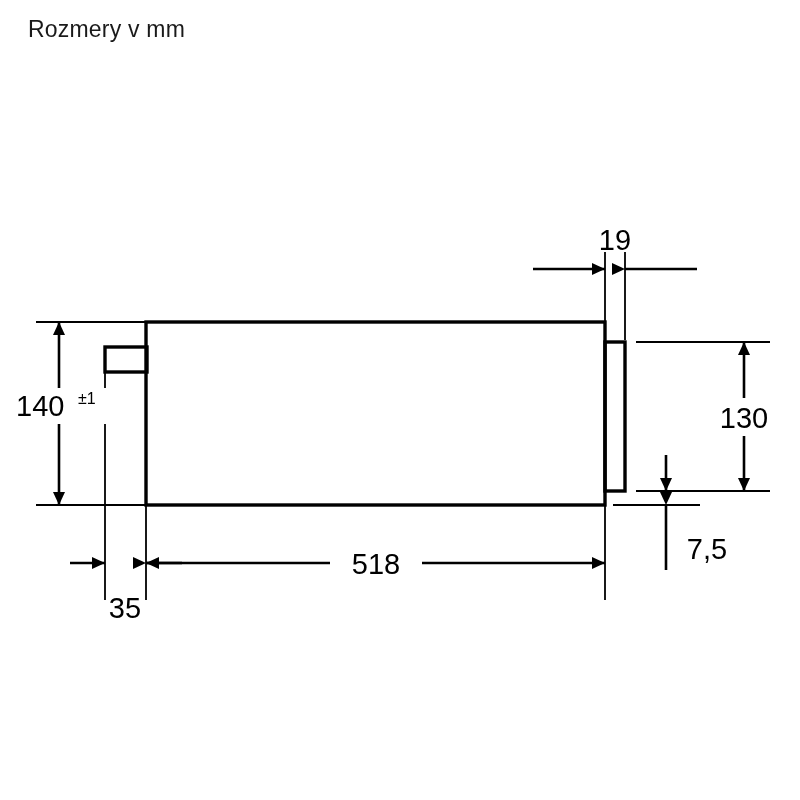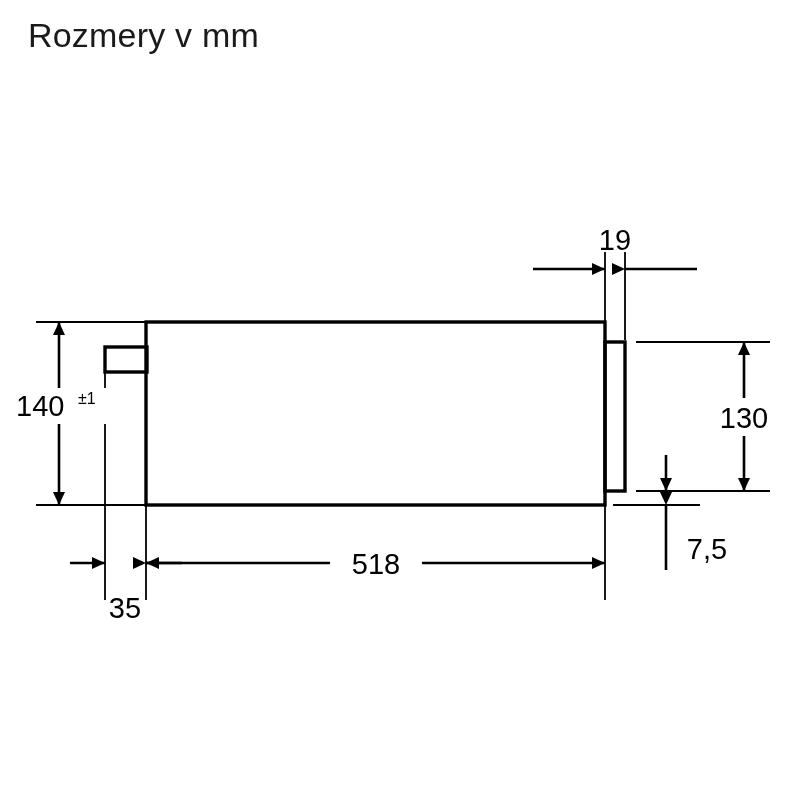--- a/index.html
+++ b/index.html
@@ -24,21 +24,21 @@
   }
   svg#drawing {
     display: block;
     width: 800px;
     height: 800px;
   }
   .title {
     position: absolute;
     left: 28px;
     top: 16px;
-    font-size: 34px;
+    font-size: 23px;
     font-family: "Liberation Sans", sans-serif;
     color: #1a1a1a;
     letter-spacing: 0.2px;
     white-space: nowrap;
   }
   text {
     font-family: "Liberation Sans", sans-serif;
     fill: #000000;
   }
   .dim-label {

